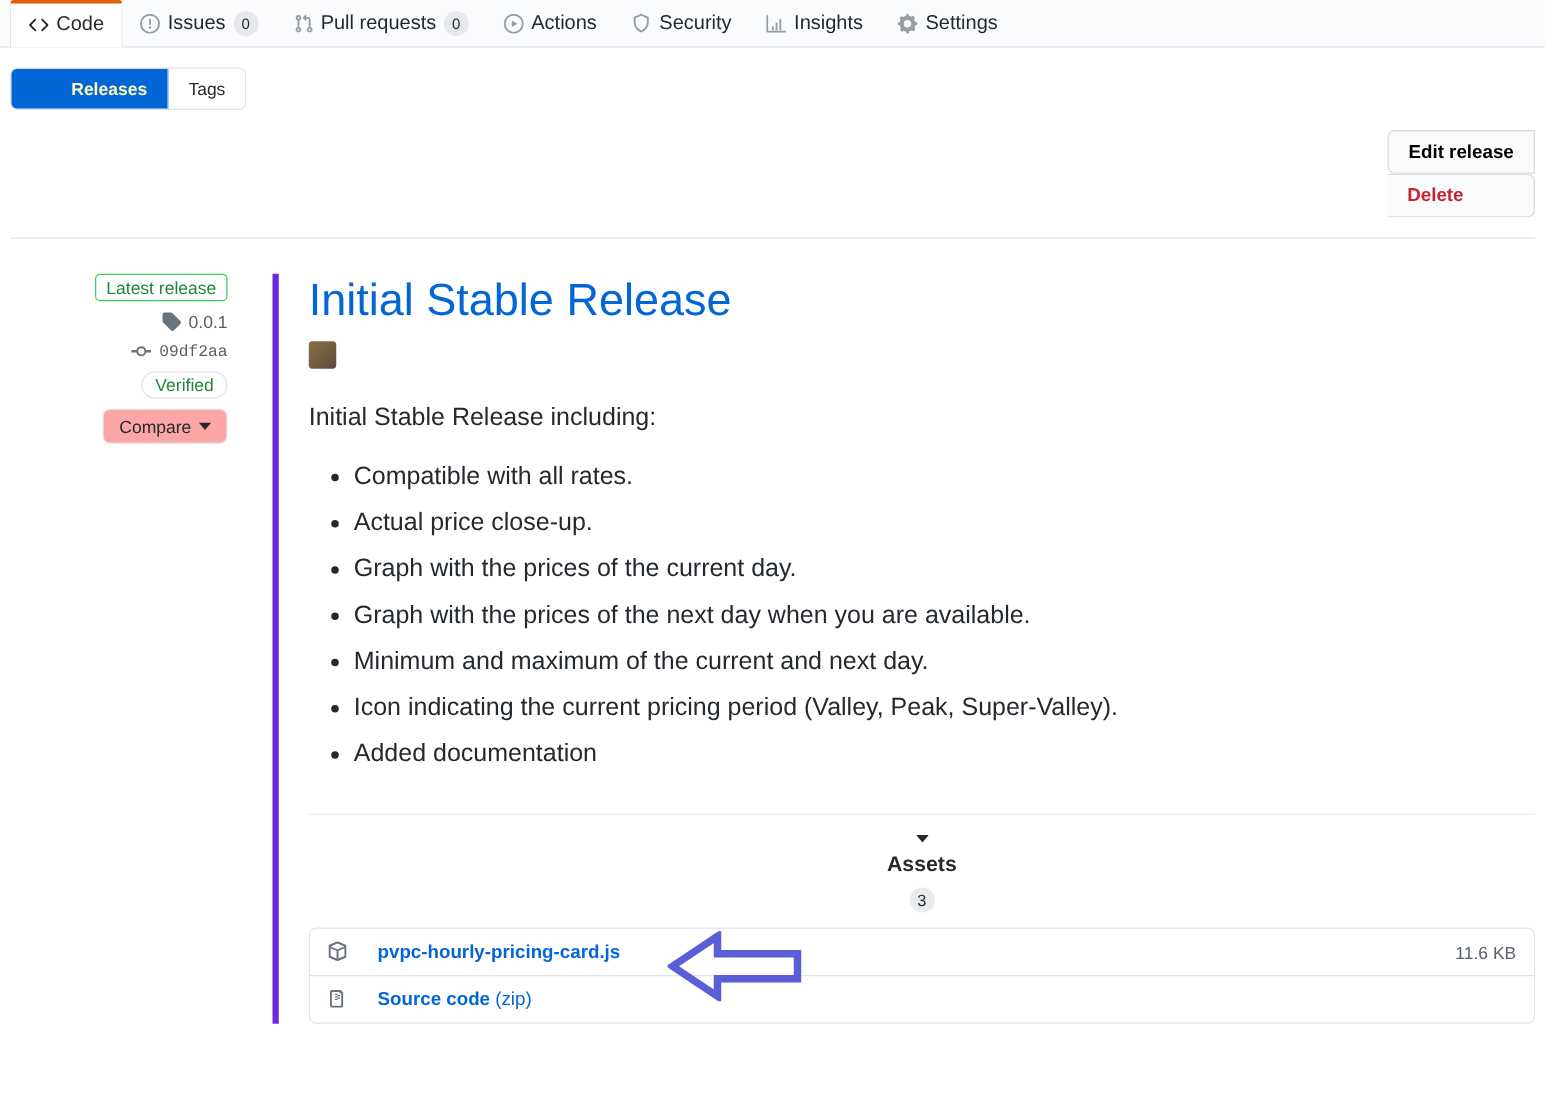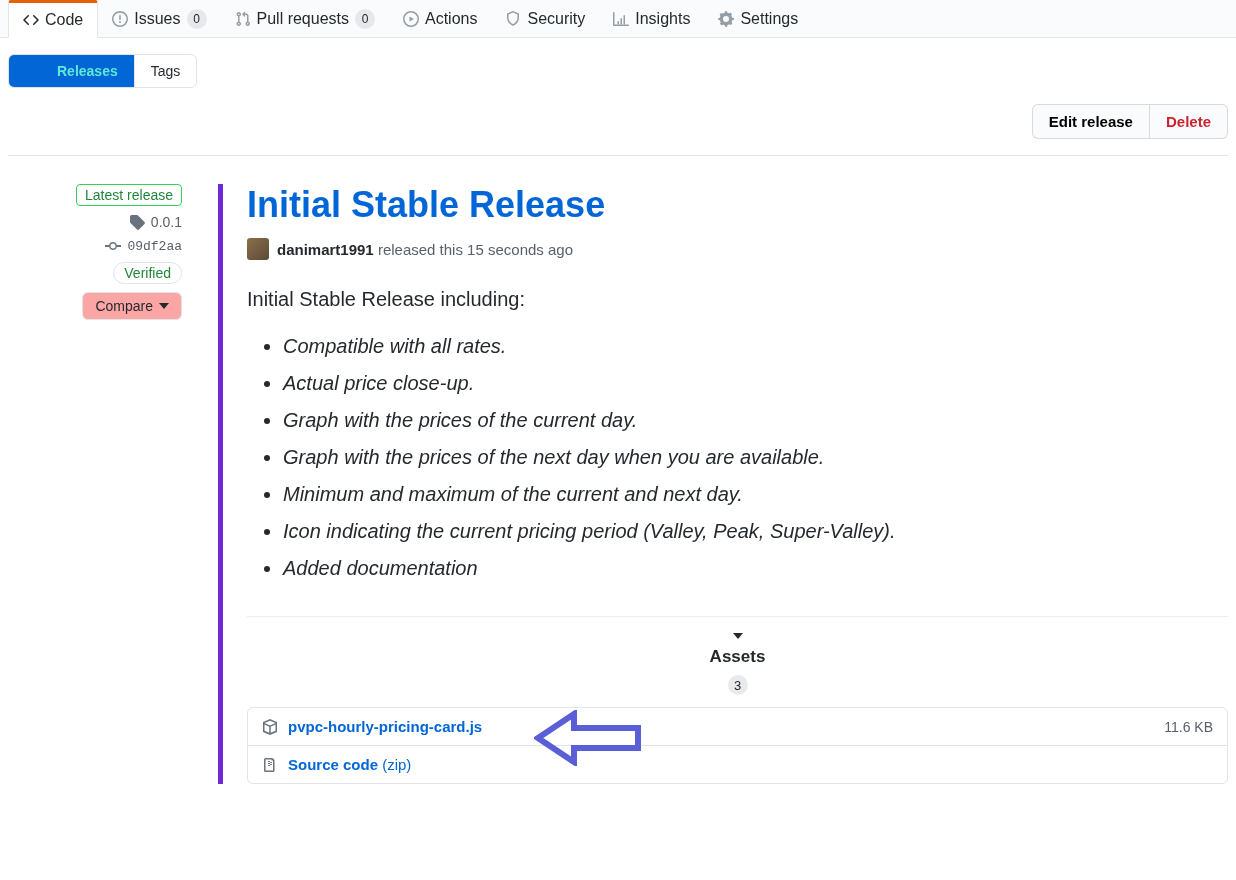--- a/index.html
+++ b/index.html
@@ -9,52 +9,52 @@
   .repo-tab { display: flex; align-items: center; gap: 6px; padding: 8px 14px; cursor: pointer; color: #24292e; font-size: 16px; }
   .repo-tab .icon { color: #959da5; }
   .repo-tab.active { background: #fff; border: 1px solid #e1e4e8; border-top: 3px solid #e36209; border-bottom: 1px solid #fff; border-radius: 3px 3px 0 0; margin-bottom: -1px; color: #24292e; }
   .repo-tab .badge { display: inline-flex; align-items: center; justify-content: center; min-width: 20px; height: 20px; padding: 0 6px; background: rgba(209,213,218,0.5); border-radius: 10px; font-size: 12px; color: #24292e; }
   
   .page-body { padding: 16px 8px; }
   .subnav-row { display: flex; align-items: center; margin-bottom: 16px; }
   .subnav { display: flex; border: 1px solid #e1e4e8; border-radius: 6px; overflow: hidden; }
   .subnav-item { padding: 8px 16px; font-size: 14px; cursor: pointer; border-right: 1px solid #e1e4e8; }
   .subnav-item:last-child { border-right: none; }
-  .subnav-item.selected { background: #0366d6; color: #5eead4; font-weight: 600; padding-left: 48px; }
+  .subnav-item.selected { background: #0366d6; color: #fef9c3; font-weight: 600; padding-left: 48px; }
   
   .page-actions { display: flex; justify-content: flex-end; gap: 0; margin-bottom: 16px; }
   .btn { display: inline-flex; align-items: center; padding: 8px 16px; font-size: 15px; font-weight: 600; border: 1px solid rgba(27,31,35,0.15); border-radius: 6px; background: #fafbfc; cursor: pointer; }
   .btn-group .btn:first-child { border-top-right-radius: 0; border-bottom-right-radius: 0; }
   .btn-group .btn:last-child { border-top-left-radius: 0; border-bottom-left-radius: 0; border-left: none; }
   .btn.danger { color: #cb2431; }
   
   .release-row { display: flex; border-top: 1px solid #e1e4e8; padding-top: 28px; }
   .release-side { width: 215px; flex-shrink: 0; padding-right: 36px; display: flex; flex-direction: column; align-items: flex-end; gap: 8px; border-right: 5px solid #6d28d9; }
   .badge-latest { display: inline-block; border: 1px solid #34d058; color: #22863a; padding: 2px 8px; border-radius: 4px; font-size: 14px; }
   .side-line { display: flex; align-items: center; gap: 6px; color: #586069; font-size: 14px; }
   .side-line.mono { font-family: SFMono-Regular, Consolas, "Liberation Mono", Menlo, monospace; font-size: 13px; }
   .badge-verified { display: inline-block; border: 1px solid #e1e4e8; color: #22863a; padding: 2px 10px; border-radius: 14px; font-size: 14px; }
   .btn-compare { display: inline-flex; align-items: center; gap: 6px; padding: 5px 12px; font-size: 14px; border: 1px solid #e1e4e8; border-radius: 6px; background: #fca5a5; cursor: pointer; color: #24292e; }
   
   .release-main { flex: 1; padding-left: 24px; }
-  .release-title { font-size: 36px; font-weight: 700; color: #0366d6; margin-bottom: 12px; }
+  .release-title { font-size: 36px; font-weight: 400; color: #0366d6; margin-bottom: 12px; }
   .release-meta { display: flex; align-items: center; gap: 8px; margin-bottom: 24px; color: #586069; font-size: 15px; }
   .release-meta strong { color: #24292e; font-weight: 600; }
   .avatar { width: 22px; height: 22px; border-radius: 3px; background: linear-gradient(135deg, #8b6f47, #5c4a3a); display: inline-block; }
   .release-desc { font-size: 20px; line-height: 1.55; color: #24292e; }
   .release-desc ul { margin: 16px 0 24px 36px; }
-  .release-desc li { margin-bottom: 6px; font-style: italic; }
+  .release-desc li { margin-bottom: 6px; }
   
   .assets-header { display: flex; align-items: center; gap: 8px; font-size: 17px; font-weight: 600; margin: 32px 0 12px 0; border-top: 1px solid #eaecef; padding-top: 16px; cursor: pointer; flex-direction: column; }
   .assets-header .count { display: inline-flex; align-items: center; justify-content: center; min-width: 20px; height: 20px; padding: 0 6px; background: rgba(209,213,218,0.5); border-radius: 10px; font-size: 13px; font-weight: 400; }
   
   .assets-box { border: 1px solid #e1e4e8; border-radius: 6px; overflow: hidden; position: relative; }
   .asset-row { display: flex; align-items: center; justify-content: space-between; padding: 10px 14px; border-bottom: 1px solid #e1e4e8; }
   .asset-row:last-child { border-bottom: none; }
-  .asset-left { display: flex; align-items: flex-end; gap: 10px; }
+  .asset-left { display: flex; align-items: flex-start; gap: 24px; }
   .asset-name { color: #0366d6; font-weight: 600; font-size: 15px; }
   .asset-name .ext { font-weight: 400; }
   .asset-size { color: #586069; font-size: 14px; }
   
   .annotation-arrow { position: absolute; top: 2px; left: 286px; pointer-events: none; }
   
   .icon { display: inline-flex; align-items: center; justify-content: center; }
 </style>
 </head>
 <body>
@@ -122,21 +122,21 @@
 
 <div class="page-body">
   <div class="subnav-row">
     <div class="subnav">
       <div class="subnav-item selected">Releases</div>
       <div class="subnav-item">Tags</div>
     </div>
   </div>
 
   <div class="page-actions">
-    <div class="btn-group" style="display:flex;">
+    <div class="btn-group" style="display:flex;flex-direction:column;">
       <button class="btn">Edit release</button>
       <button class="btn danger">Delete</button>
     </div>
   </div>
 
   <div class="release-row">
     <aside class="release-side">
       <span class="badge-latest">Latest release</span>
       <div class="side-line">
         <span class="icon">
@@ -162,21 +162,20 @@
               <path fill="#24292e" d="M0 0l5 6 5-6z"></path>
             </svg>
           </span>
       </button>
     </aside>
 
     <main class="release-main">
       <h1 class="release-title">Initial Stable Release</h1>
       <div class="release-meta">
         <span class="avatar"></span>
-        <span><strong>danimart1991</strong><span> released this 15 seconds ago</span></span>
       </div>
       <div class="release-desc">
         <p>Initial Stable Release including:</p>
         <ul id="bullets">
             <li>Compatible with all rates.</li>
             <li>Actual price close-up.</li>
             <li>Graph with the prices of the current day.</li>
             <li>Graph with the prices of the next day when you are available.</li>
             <li>Minimum and maximum of the current and next day.</li>
             <li>Icon indicating the current pricing period (Valley, Peak, Super-Valley).</li>

